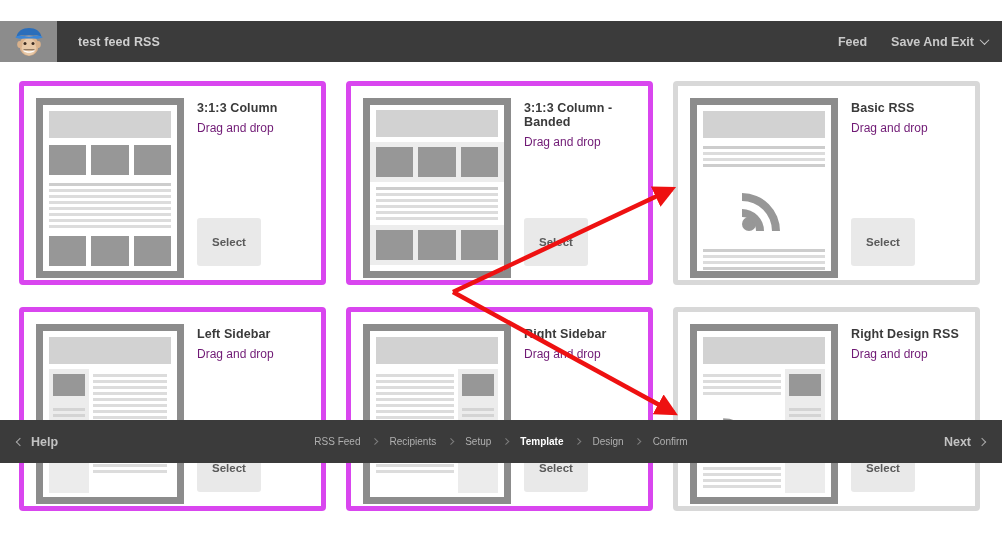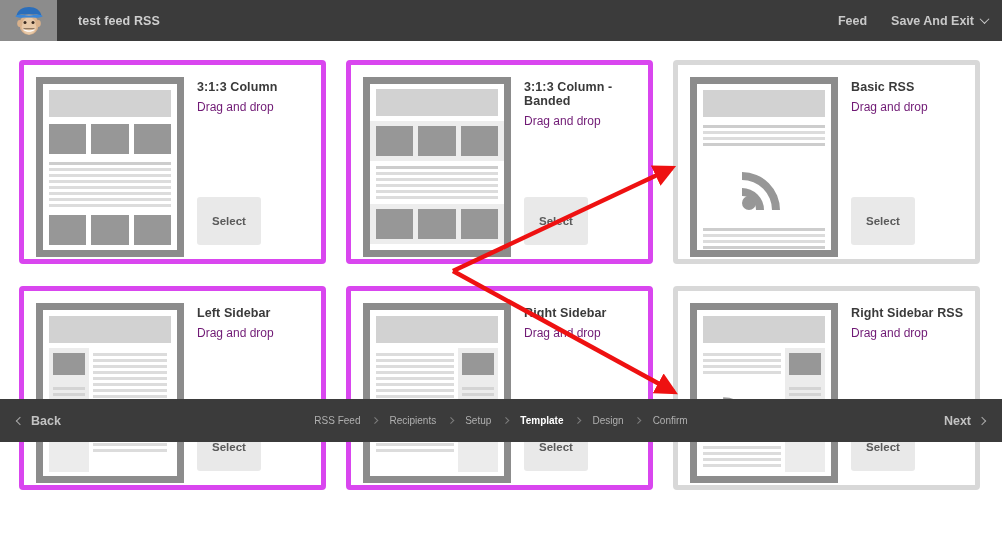--- a/index.html
+++ b/index.html
@@ -2,21 +2,21 @@
 <html><head>
 <meta charset="utf-8">
 <style>
   * { box-sizing: border-box; margin: 0; padding: 0; }
   html, body {
     width: 1002px; height: 551px;
     background: #ffffff;
     font-family: "Liberation Sans", sans-serif;
     overflow: hidden;
   }
-  #app { position: relative; width: 1002px; height: 442px; }
+  #app { position: relative; width: 1002px; height: 442px; margin-top: 21px; }
 
   
   .topbar {
     position: absolute; top: 0; left: 0;
     width: 1002px; height: 41px;
     background: #3b3b3b;
     display: flex; align-items: center;
   }
   .logo-box {
     width: 57px; height: 41px;
@@ -421,42 +421,42 @@
                 <i></i>
                   <i></i>
                   <i></i>
                   <i></i>
               </div>
             </div>
           </div>
         </div>
       </div>
       <div class="card-text">
-        <div class="card-title">Right Sidebar RSS</div>
+        <div class="card-title">Right Design RSS</div>
         <div class="card-sub">Drag and drop</div>
         <button class="select-btn">Select</button>
       </div>
     </div>
 
   </div>
 
   <svg class="annotation" width="1002" height="551" viewBox="0 0 1002 551">
     <defs>
       <marker id="ah" viewBox="0 0 10 10" refX="8" refY="5" markerWidth="5" markerHeight="5" orient="auto-start-reverse">
         <path d="M 0 0 L 10 5 L 0 10 z" fill="#ee1111"></path>
       </marker>
     </defs>
     <path d="M 453 271 L 672 168" stroke="#ee1111" stroke-width="4.5" fill="none" marker-end="url(#ah)"></path>
     <path d="M 453 271 L 674 392" stroke="#ee1111" stroke-width="4.5" fill="none" marker-end="url(#ah)"></path>
   </svg>
 
   <div class="footer">
     <span class="foot-back">
       <span class="chev-l"></span>
-      <span>Back</span>
+      <span>Help</span>
     </span>
 
     <div class="breadcrumb">
       <span class="crumb">RSS Feed</span>
       <span class="crumb-sep"></span>
       <span class="crumb">Recipients</span>
       <span class="crumb-sep"></span>
       <span class="crumb">Setup</span>
       <span class="crumb-sep"></span>
       <span class="crumb active">Template</span>

